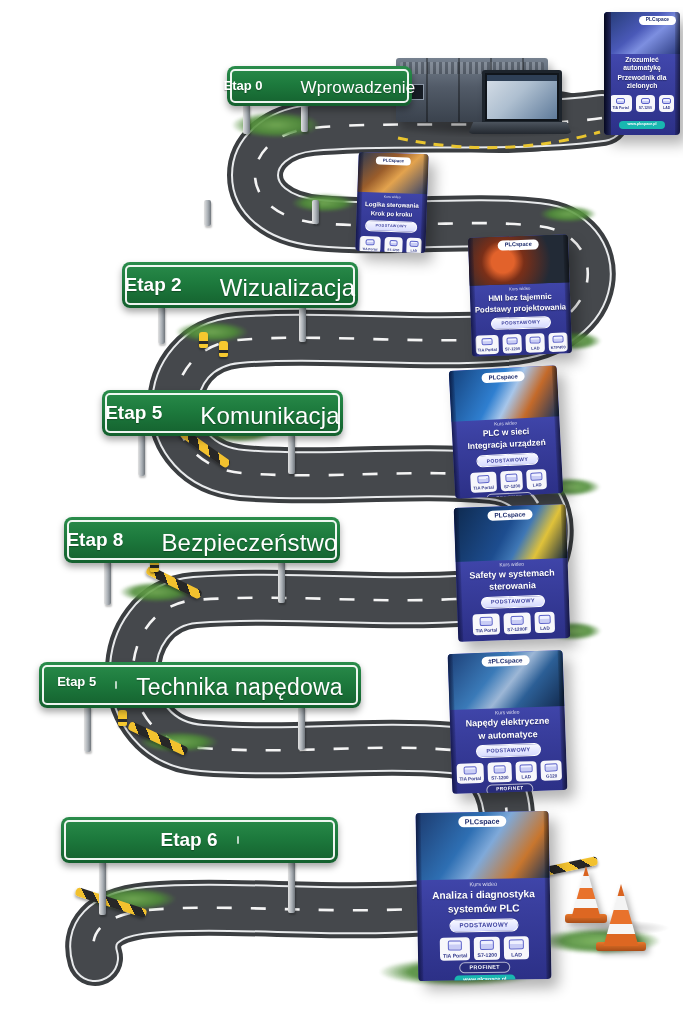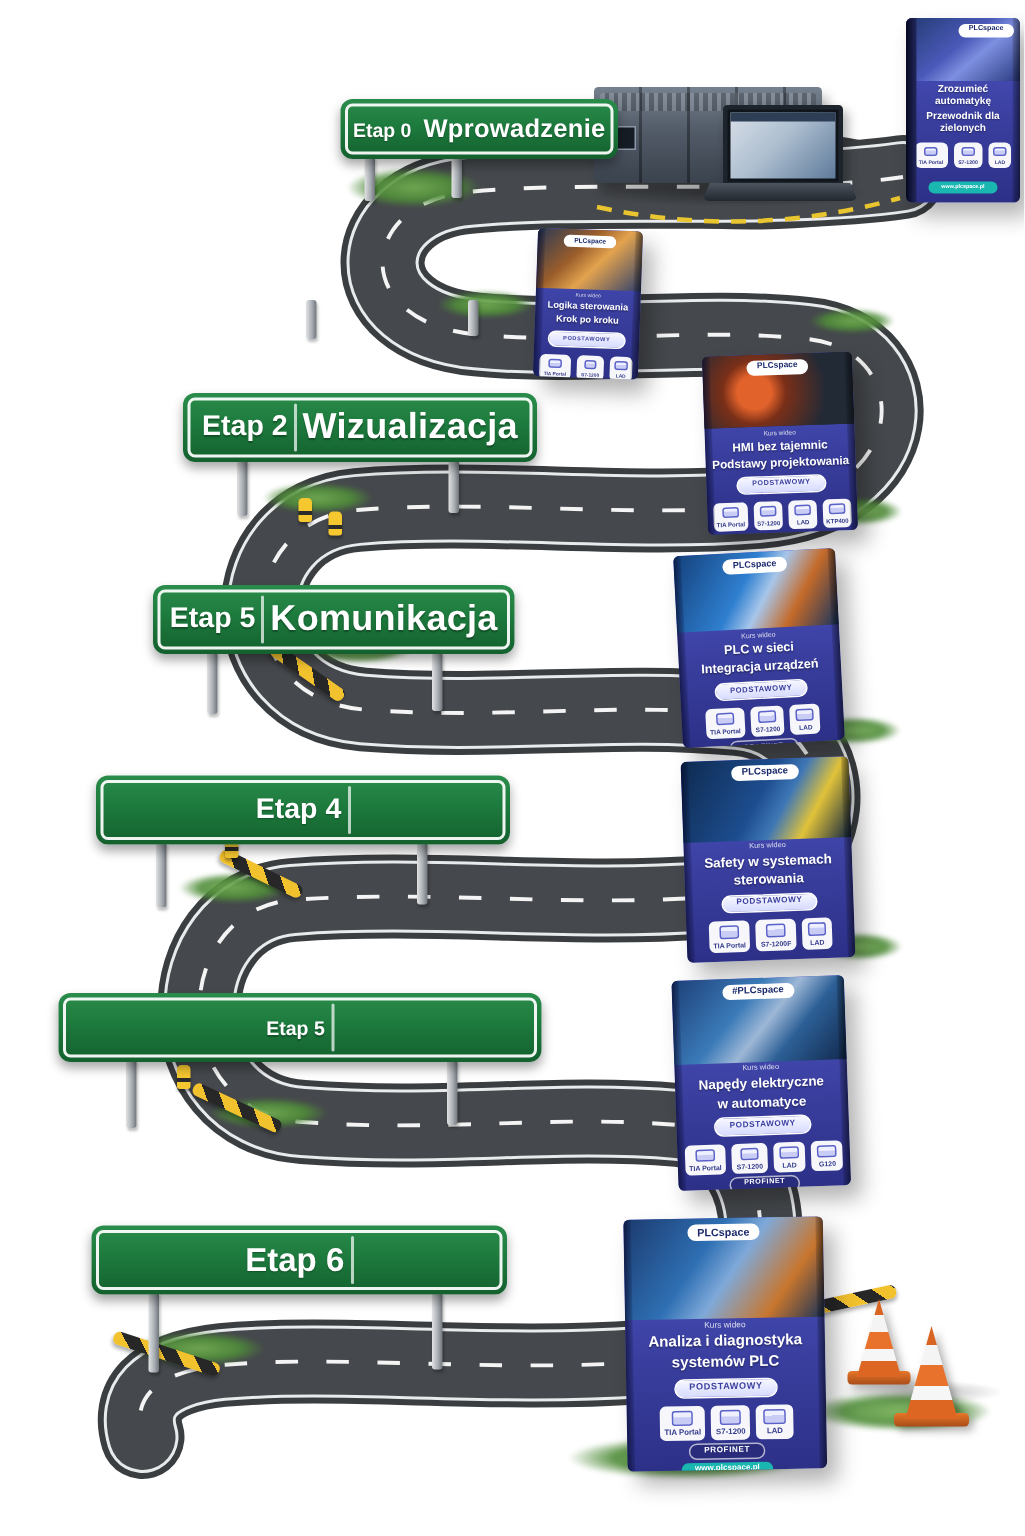--- a/index.html
+++ b/index.html
@@ -14,36 +14,36 @@
   .grass{position:absolute;border-radius:50%;filter:blur(1.5px);opacity:.9;
          background:radial-gradient(ellipse at center,#74b053 0%,#4f8c39 45%,rgba(79,140,57,0) 72%);}
   .rail{position:absolute;height:9px;border-radius:4px;box-shadow:0 2px 3px rgba(0,0,0,.35);
         background:repeating-linear-gradient(45deg,#f2c12e 0 9px,#272727 9px 18px);}
   .bollard{position:absolute;width:9px;height:16px;border-radius:3px 3px 2px 2px;
            background:linear-gradient(180deg,#f6c82f 0 55%,#2b2b2b 55% 72%,#f6c82f 72%);
            box-shadow:0 2px 2px rgba(0,0,0,.35);}
   .shadow{position:absolute;background:radial-gradient(ellipse at center,rgba(0,0,0,.28),rgba(0,0,0,0) 70%);}
 
   
-  .sign{position:absolute;display:flex;align-items:center;justify-content:center;gap:4px;
-        padding:0 10px;color:#fff;border-radius:8px;
+  .sign{position:absolute;display:flex;justify-content:center;gap:19px;
+        padding:12px 10px;color:#fff;border-radius:8px;
         background:linear-gradient(180deg,#2a8c4b 0%,#1d7a3d 45%,#14602e 100%);
         box-shadow:0 4px 7px rgba(0,0,0,.35);z-index:40;}
   .sign::before{content:"";position:absolute;inset:3px;border:2px solid rgba(255,255,255,.93);
         border-radius:5px;pointer-events:none;}
   .sign .etap{font-weight:700;white-space:nowrap;text-shadow:0 1px 1px rgba(0,0,0,.3);}
   .sign .divider{width:2px;align-self:stretch;margin:7px 0;background:rgba(255,255,255,.7);border-radius:1px;}
-  .sign .topic{font-weight:700;white-space:nowrap;letter-spacing:.2px;text-shadow:0 1px 1px rgba(0,0,0,.3);}
+  .sign .topic{font-weight:400;white-space:nowrap;letter-spacing:.2px;text-shadow:0 1px 1px rgba(0,0,0,.3);}
   .s0{left:227px;top:66px;width:185px;height:40px;font-size:17px;} .s0 .etap{font-size:13px;}
   .s1{left:166px;top:162px;width:196px;height:40px;font-size:18px;} .s1 .etap{font-size:14px;}
   .s2{left:122px;top:262px;width:236px;height:46px;font-size:24px;} .s2 .etap{font-size:19px;}
   .s3{left:102px;top:390px;width:241px;height:46px;font-size:24px;} .s3 .etap{font-size:19px;}
   .s4{left:64px;top:517px;width:276px;height:46px;font-size:24px;} .s4 .etap{font-size:19px;}
   .s5{left:39px;top:662px;width:322px;height:46px;font-size:23px;} .s5 .etap{font-size:13px;}
-  .s6{left:61px;top:817px;width:277px;height:46px;font-size:24px;} .s6 .etap{font-size:22px;}
+  .s6{left:61px;top:817px;width:277px;height:46px;font-size:24px;} .s6 .etap{font-size:19px;}
   .post{position:absolute;width:7px;border-radius:2px;z-index:30;
         background:linear-gradient(90deg,#e2e2e2,#a9afb5 55%,#6f757b);box-shadow:1px 2px 2px rgba(0,0,0,.25);}
 
   
   .cbox{position:absolute;display:flex;flex-direction:column;color:#fff;border-radius:4px;overflow:hidden;
         background:linear-gradient(180deg,#4d55c4 0%,#3a3f9f 55%,#2c3087 100%);
         box-shadow:7px 9px 14px rgba(0,0,0,.30);z-index:20;}
   .cbox::before{content:"";position:absolute;left:0;top:0;bottom:0;width:5px;
         background:linear-gradient(90deg,rgba(5,8,40,.65),rgba(5,8,40,.15));z-index:5;}
   .cbox::after{content:"";position:absolute;right:0;top:0;bottom:0;width:5px;
@@ -388,26 +388,28 @@
     <span class="etap">Etap 2</span>
     <span class="divider"></span>
     <span class="topic">Wizualizacja</span>
   </div>
   <div class="sign s3">
     <span class="etap">Etap 5</span>
     <span class="divider"></span>
     <span class="topic">Komunikacja</span>
   </div>
   <div class="sign s4">
-    <span class="etap">Etap 4</span>
-    <span class="divider"></span>
+    <span class="etap">Etap 8</span>
+    <span class="divider"></span>
+    <span class="topic">Bezpieczeństwo</span>
   </div>
   <div class="sign s5">
     <span class="etap">Etap 5</span>
     <span class="divider"></span>
+    <span class="topic">Technika napędowa</span>
   </div>
   <div class="sign s6">
     <span class="etap">Etap 6</span>
     <span class="divider"></span>
   </div>
 
   <div class="shadow" style="left:560px;top:920px;width:110px;height:16px;"></div>
   <div class="cone cone1">
     <div class="body"></div>
     <div class="base"></div>

